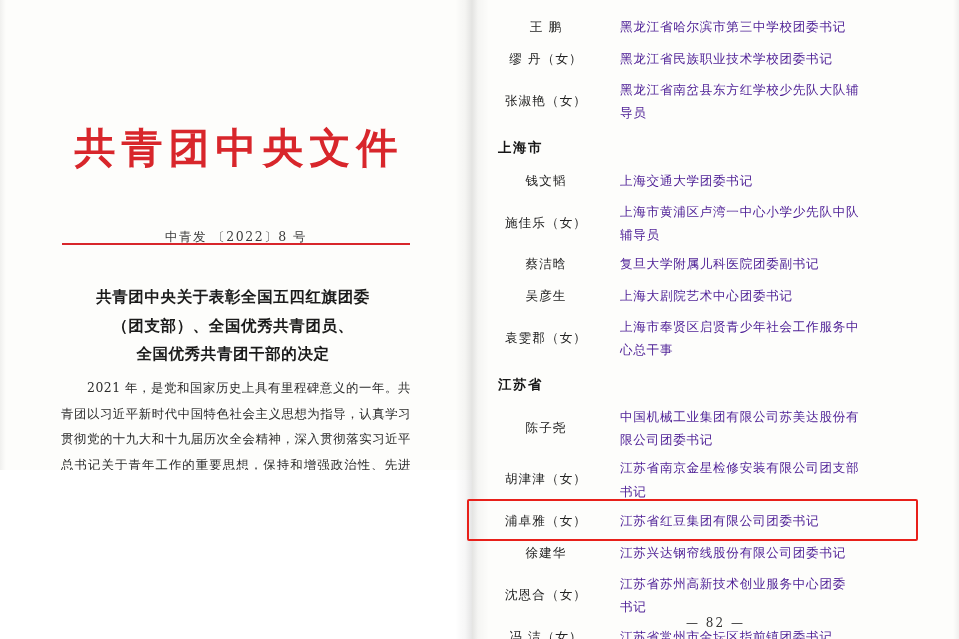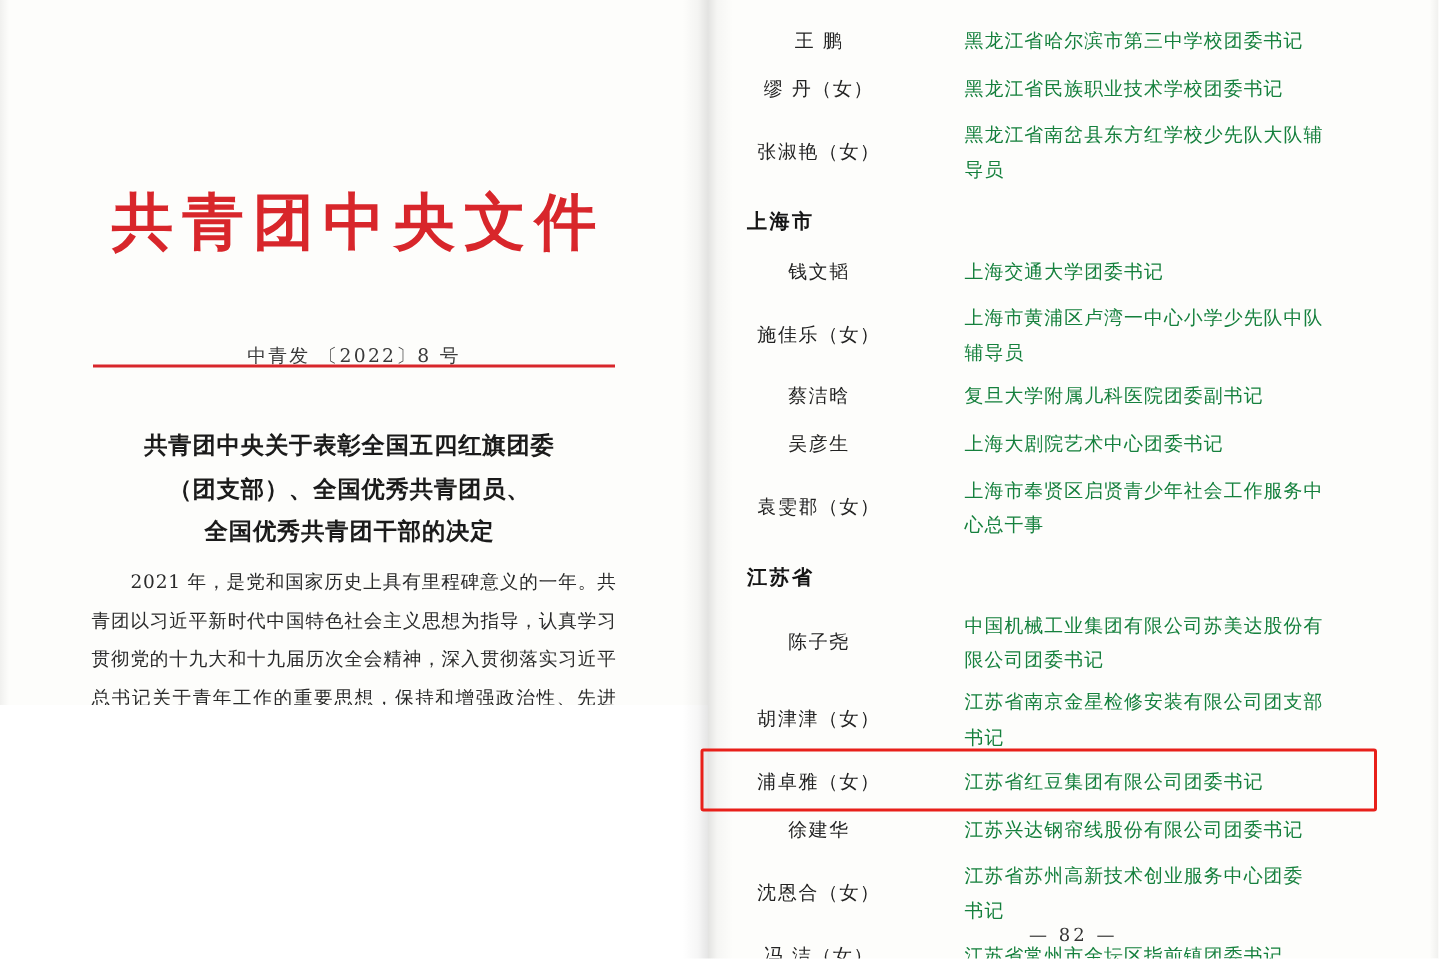--- a/index.html
+++ b/index.html
@@ -153,26 +153,25 @@
     text-align: center;
     font-size: 12.6px;
     color: #222;
     letter-spacing: 1.1px;
     line-height: 1.62;
     padding-top: 3px;
   }
   .row .org {
     flex: 1 1 auto;
     font-size: 12.6px;
-    color: #15803d;
+    color: #4c1d95;
     letter-spacing: 0.7px;
     line-height: 1.62;
     padding-top: 3px;
     padding-right: 26px;
-    margin-left: 23px;
   }
   .region-row {
     display: flex;
     min-height: 31px;
     align-items: center;
     padding-top: 7px;
   }
   .region-row .region {
     margin-left: 26px;
     font-size: 13.4px;

